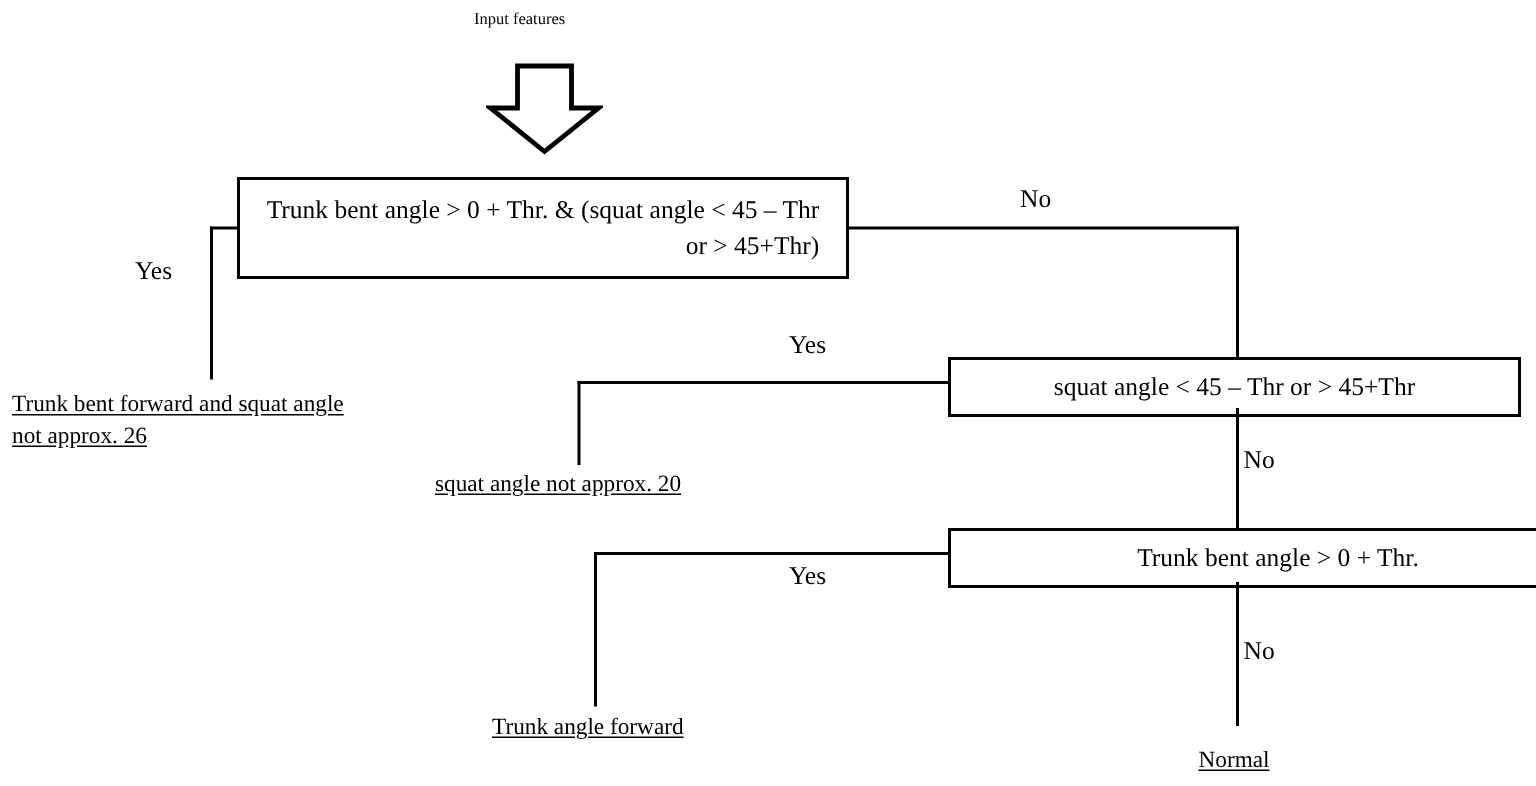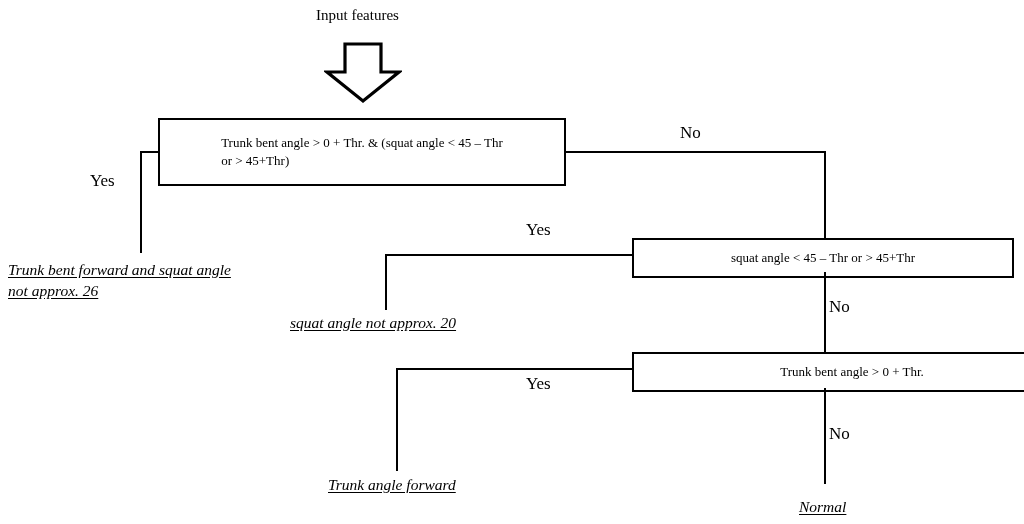--- a/index.html
+++ b/index.html
@@ -22,22 +22,22 @@
 
   
   .node-box {
     position: absolute;
     border: 2px solid #000000;
     background: #ffffff;
     box-sizing: border-box;
     display: flex;
     align-items: center;
     justify-content: center;
-    text-align: left;
-    font-size: 13px;
+    text-align: right;
+    font-size: 17px;
     line-height: 1.42;
     padding: 18px 6px;
   }
 
   
   .line-h {
     position: absolute;
     height: 0;
     border-top: 2px solid #000000;
   }
@@ -54,29 +54,28 @@
     line-height: 1;
     white-space: nowrap;
   }
 
   
   .caption {
     position: absolute;
     font-size: 15.5px;
     line-height: 1.38;
     white-space: nowrap;
-    font-style: italic;
   }
   .caption .u {
     text-decoration: underline;
     text-underline-offset: 2px;
   }
   .caption-title {
     position: absolute;
-    font-size: 15px;
+    font-size: 11px;
     line-height: 1;
     white-space: nowrap;
   }
 
   
   .block-arrow {
     position: absolute;
   }
 </style>
 </head>

